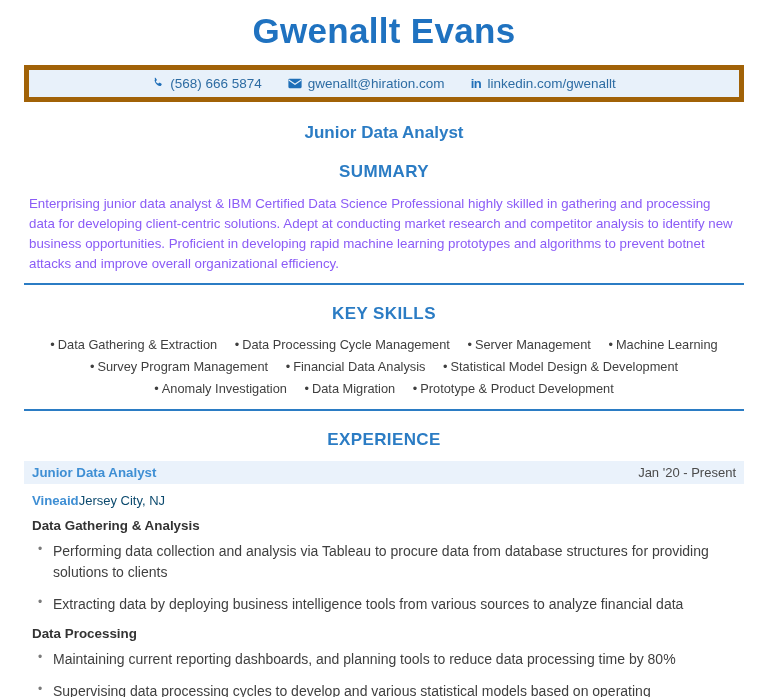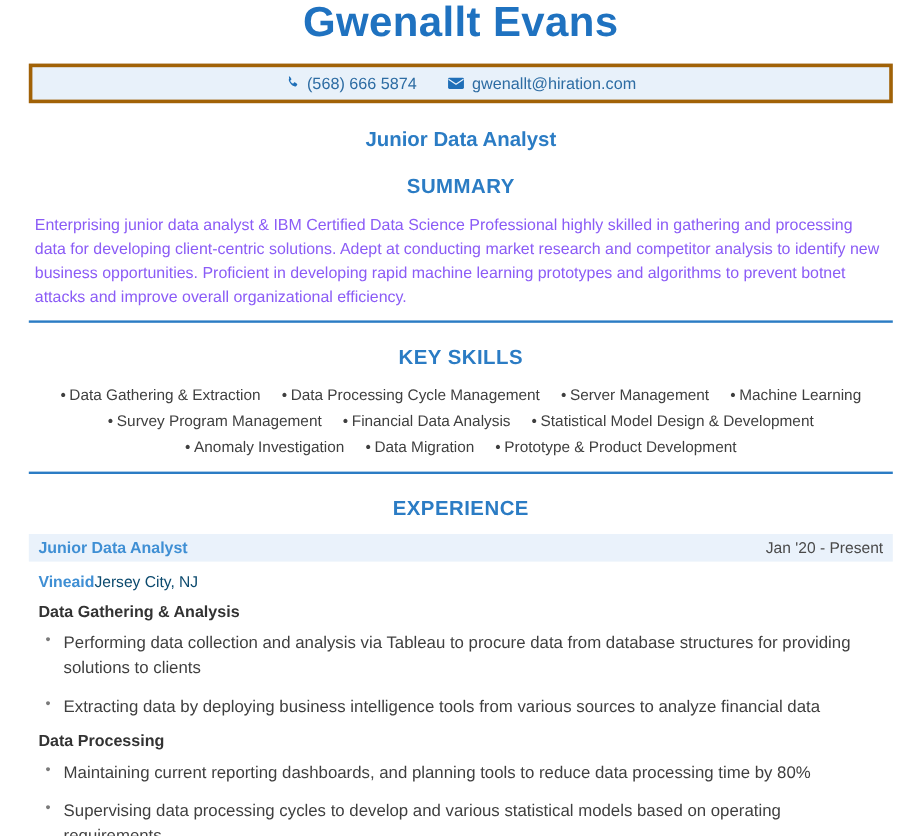--- a/index.html
+++ b/index.html
@@ -23,28 +23,28 @@
     position: relative;
   }
 
   
   .name {
     text-align: center;
     color: #1f72c0;
     font-size: 35px;
     font-weight: bold;
     letter-spacing: 0.3px;
-    padding-top: 0;
+    padding-top: 12px;
     line-height: 1.1;
   }
 
   .contact-bar {
     margin: 14px 24px 0 24px;
     background: #e8f1fa;
-    border: 3px solid #a16207;
+    border: 5px solid #a16207;
     height: 27px;
     display: flex;
     align-items: center;
     justify-content: center;
     gap: 26px;
   }
   .contact-item {
     display: flex;
     align-items: center;
     gap: 6px;
@@ -198,20 +198,24 @@
     <div class="contact-item">
       <span class="ci-icon">
         <svg width="14" height="11" viewBox="0 0 18 13" fill="currentColor">
           <rect x="0.5" y="0.5" width="17" height="12" rx="1.5"></rect>
           <path d="M1 2l8 5.5L17 2" fill="none" stroke="#e8f1fa" stroke-width="1.3"></path>
         </svg>
       </span>
       <span>gwenallt@hiration.com</span>
     </div>
 
+    <div class="contact-item">
+      <span class="ci-icon li-glyph">in</span>
+      <span>linkedin.com/gwenallt</span>
+    </div>
 
   </div>
 
   <div class="job-title-head">Junior Data Analyst</div>
 
   <div class="section-title">SUMMARY</div>
   <div class="summary">Enterprising junior data analyst &amp; IBM Certified Data Science Professional highly skilled in gathering and processing data for developing client-centric solutions. Adept at conducting market research and competitor analysis to identify new business opportunities. Proficient in developing rapid machine learning prototypes and algorithms to prevent botnet attacks and improve overall organizational efficiency.</div>
   <div class="divider"></div>
 
   <div class="section-title">KEY SKILLS</div>

